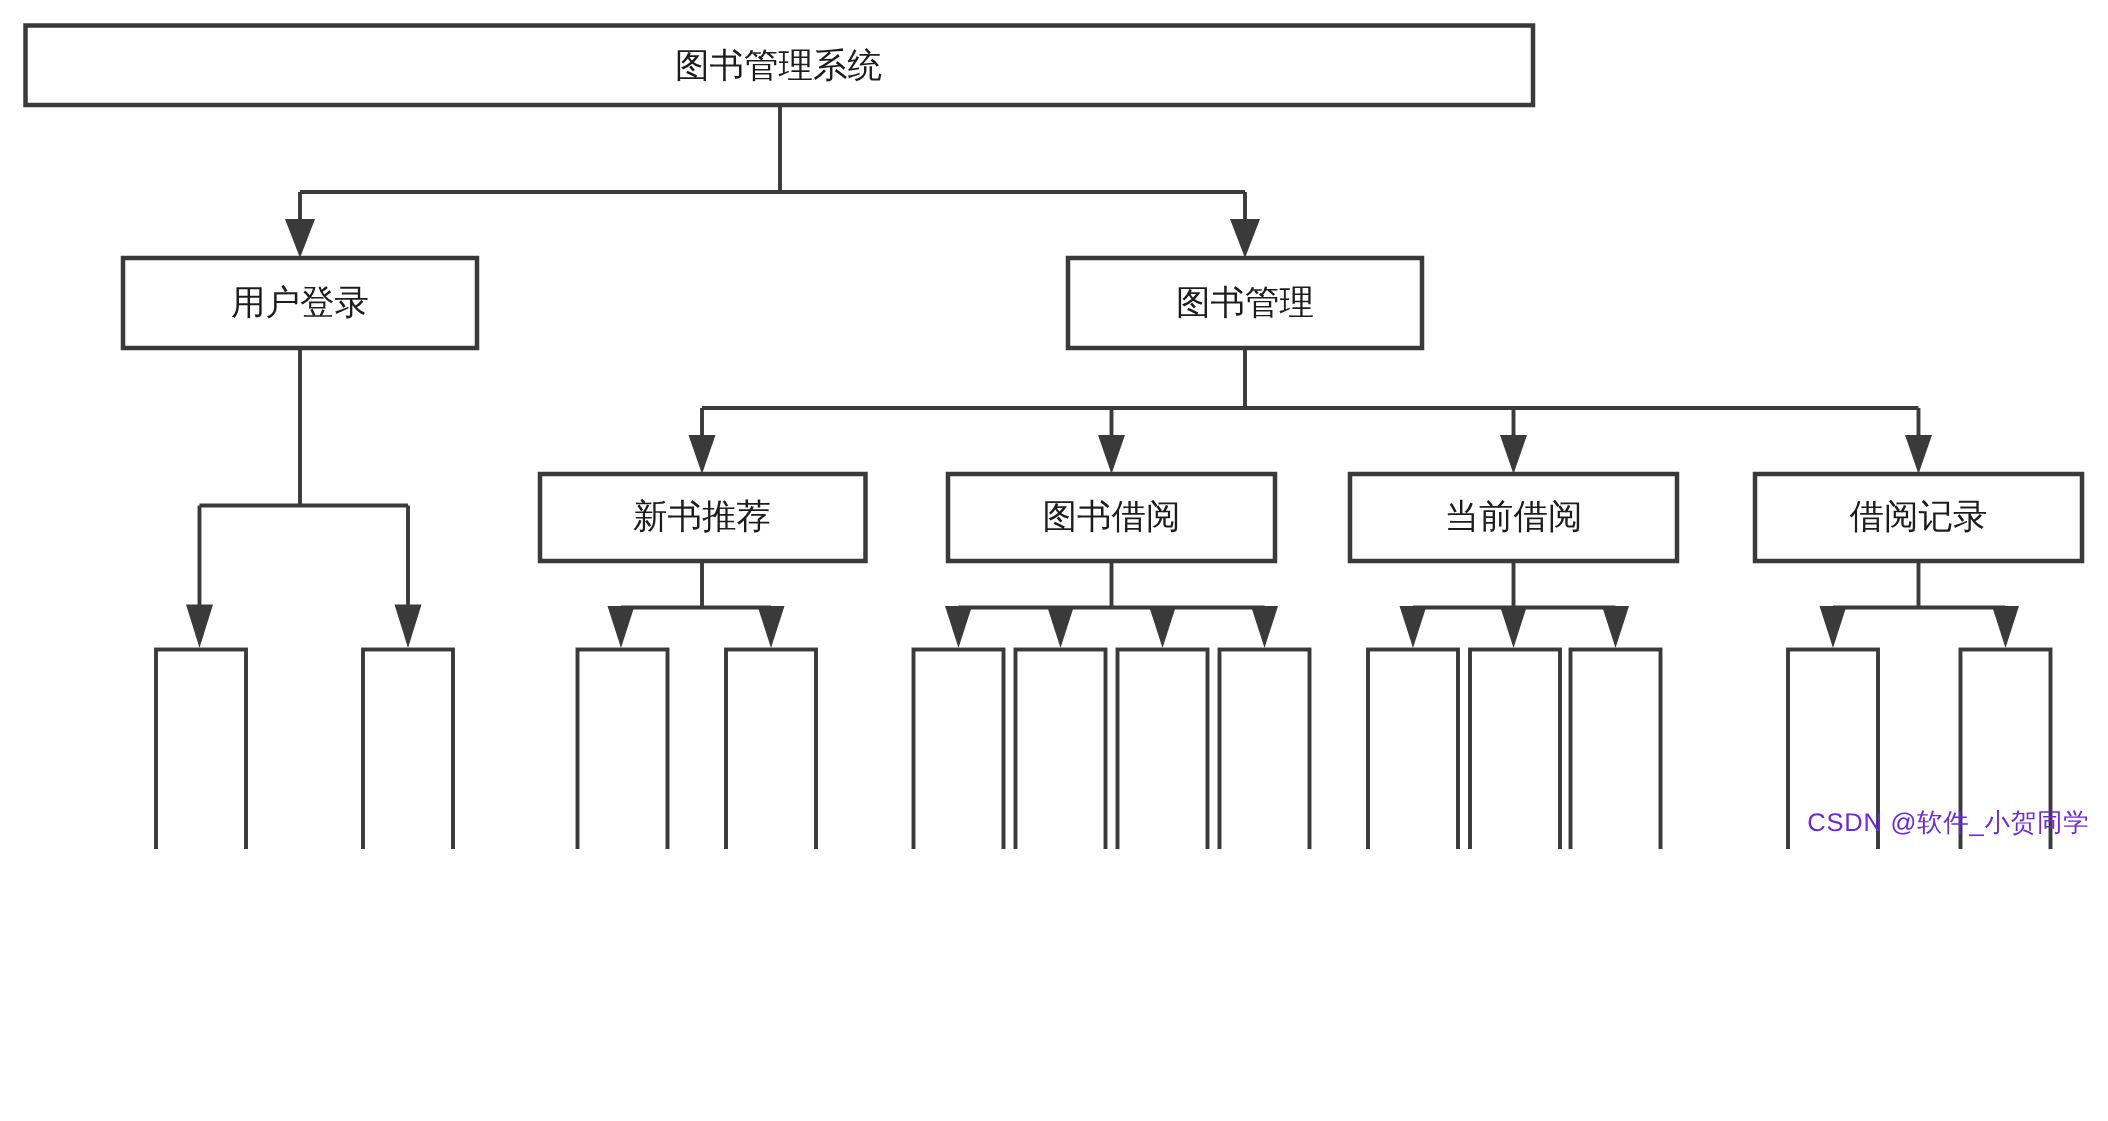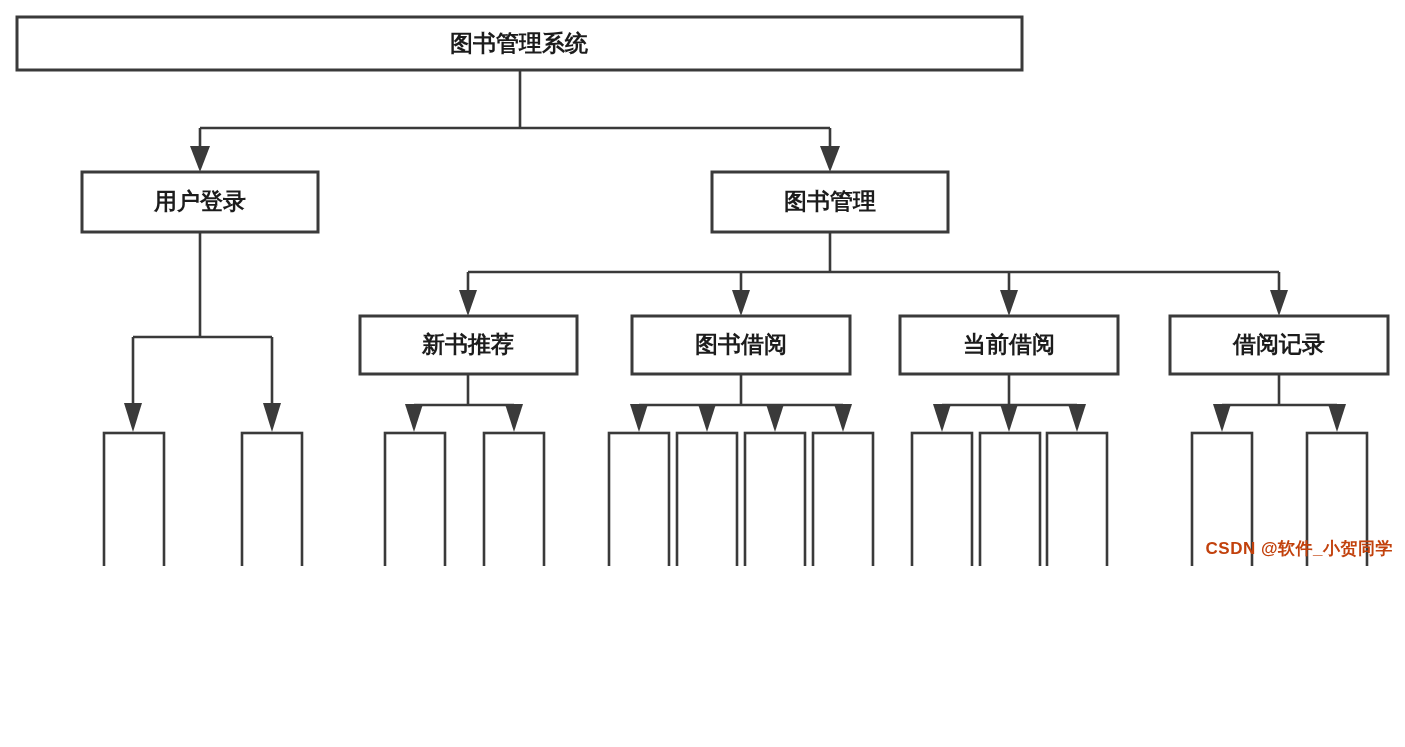--- a/index.html
+++ b/index.html
@@ -10,21 +10,20 @@
   }
   body {
     font-family: "Liberation Sans", "DejaVu Sans", sans-serif;
   }
   #diagram-root {
     position: relative;
     width: 1405px;
     height: 566px;
     background: #ffffff;
     overflow: hidden;
-    font-weight: bold;
   }
   svg.diagram-canvas {
     position: absolute;
     top: 0;
     left: 0;
     width: 1405px;
     height: 747px;
     display: block;
   }
   .node-box {
@@ -66,21 +65,21 @@
     text-align: center;
     white-space: nowrap;
     user-select: none;
   }
   .watermark {
     position: absolute;
     right: 12px;
     bottom: 6px;
     font-family: "Liberation Sans", "DejaVu Sans", sans-serif;
     font-size: 17px;
-    color: #c2410c;
+    color: #6d28d9;
     letter-spacing: 0.5px;
     white-space: nowrap;
     user-select: none;
   }
 </style>
 </head>
 <body>
 
 <div id="diagram-root">
 

